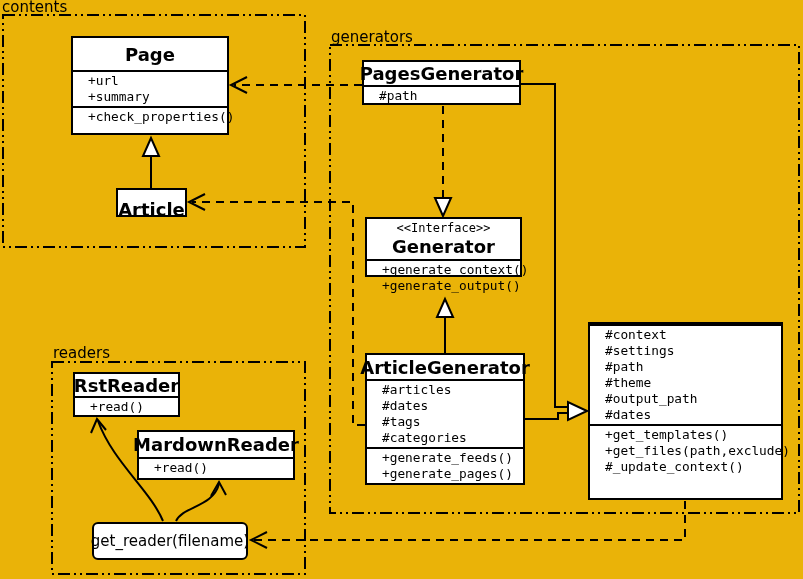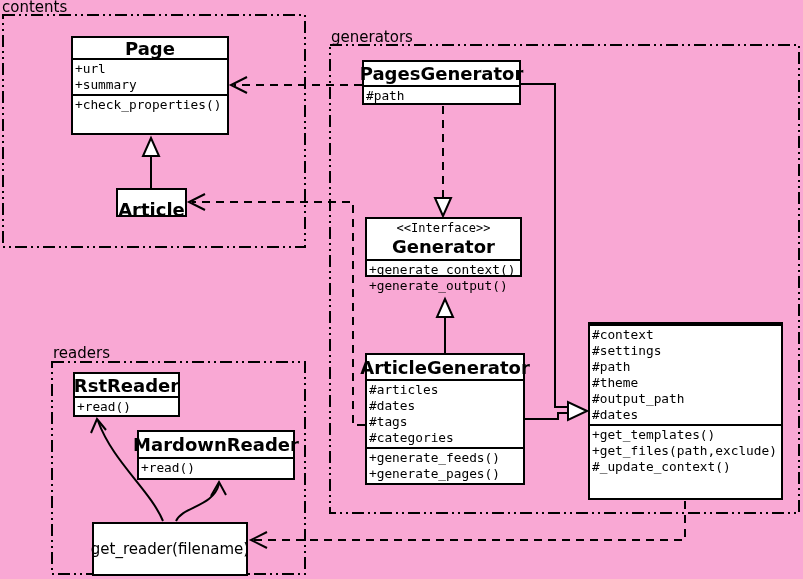--- a/index.html
+++ b/index.html
@@ -1,17 +1,17 @@
 <!DOCTYPE html>
 <html><head>
 <meta charset="utf-8">
 <style>
   html,body { margin:0; padding:0; background:#ffffff; }
   .canvas {
-    position:relative; width:803px; height:579px; background:#f9a8d4;
+    position:relative; width:803px; height:579px; background:#eab308;
     font-family:"DejaVu Sans","Liberation Sans",sans-serif; overflow:hidden;
   }
   svg.layer { position:absolute; left:0; top:0; z-index:1; }
   .solid { stroke:#000; stroke-width:2; fill:none; }
   .dash  { stroke:#000; stroke-width:2; fill:none; stroke-dasharray:8 6; }
   .tri   { fill:#fff; stroke:#000; stroke-width:2; stroke-linejoin:miter; }
   .open  { fill:none; stroke:#000; stroke-width:2; stroke-linejoin:miter; }
   .pkg   { fill:none; stroke:#000; stroke-width:2; stroke-dasharray:12 4 2 4 2 4; }
 
   .pkg-label {
@@ -26,21 +26,21 @@
     font-weight:bold; font-size:18px; text-align:center;
     display:flex; flex-direction:column; align-items:center; justify-content:center;
   }
   .stereotype {
     font-family:"DejaVu Sans Mono","Liberation Mono",monospace;
     font-weight:normal; font-size:12px; line-height:15px;
   }
   .compartment { border-top:2px solid #000; padding:1px 0 1px 0; }
   .member {
     font-family:"DejaVu Sans Mono","Liberation Mono",monospace;
-    font-size:12.8px; line-height:16px; padding-left:2px; white-space:pre;
+    font-size:12.8px; line-height:16px; padding-left:15px; white-space:pre;
   }
   .plain-box {
     position:absolute; z-index:2; background:#fff; border:2px solid #000;
     box-sizing:border-box; display:flex; align-items:center; justify-content:center;
     font-size:15px; color:#000;
   }
 </style>
 </head>
 <body>
 
@@ -95,21 +95,21 @@
       <path d="M176,521 C183,506 213,507 219,484" class="solid"></path>
       <polyline points="211,496 219,482 226,495" class="open"></polyline>
     </g>
   </svg>
 
   <div class="pkg-label" style="left:2px; top:0px;">contents</div>
   <div class="pkg-label" style="left:331px; top:30px;">generators</div>
   <div class="pkg-label" style="left:53px; top:346px;">readers</div>
 
   <div class="uml-class" style="left:71px; top:36px; width:158px; height:99px;">
-    <div class="uml-title" style="height:20px;">Page</div>
+    <div class="uml-title" style="height:32px;">Page</div>
     <div class="compartment">
       <div class="member">+url</div>
       <div class="member">+summary</div>
     </div>
     <div class="compartment">
       <div class="member">+check_properties()</div>
     </div>
   </div>
 
   <div class="uml-class" style="left:116px; top:188px; width:71px; height:29px;">
@@ -171,15 +171,15 @@
     </div>
   </div>
 
   <div class="uml-class" style="left:137px; top:430px; width:158px; height:50px;">
     <div class="uml-title" style="height:25px;">MardownReader</div>
     <div class="compartment">
       <div class="member">+read()</div>
     </div>
   </div>
 
-  <div class="plain-box" style="left:92px; top:522px; width:156px; height:54px;">get_reader(filename)</div>
+  <div class="plain-box" style="left:92px; top:522px; width:156px; height:38px;border-radius:6px;">get_reader(filename)</div>
 
 </div>
 
 </body></html>

